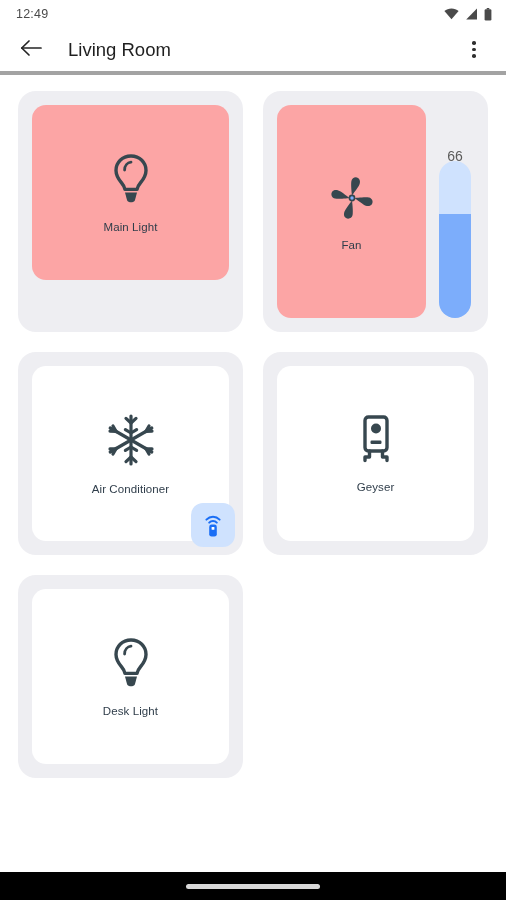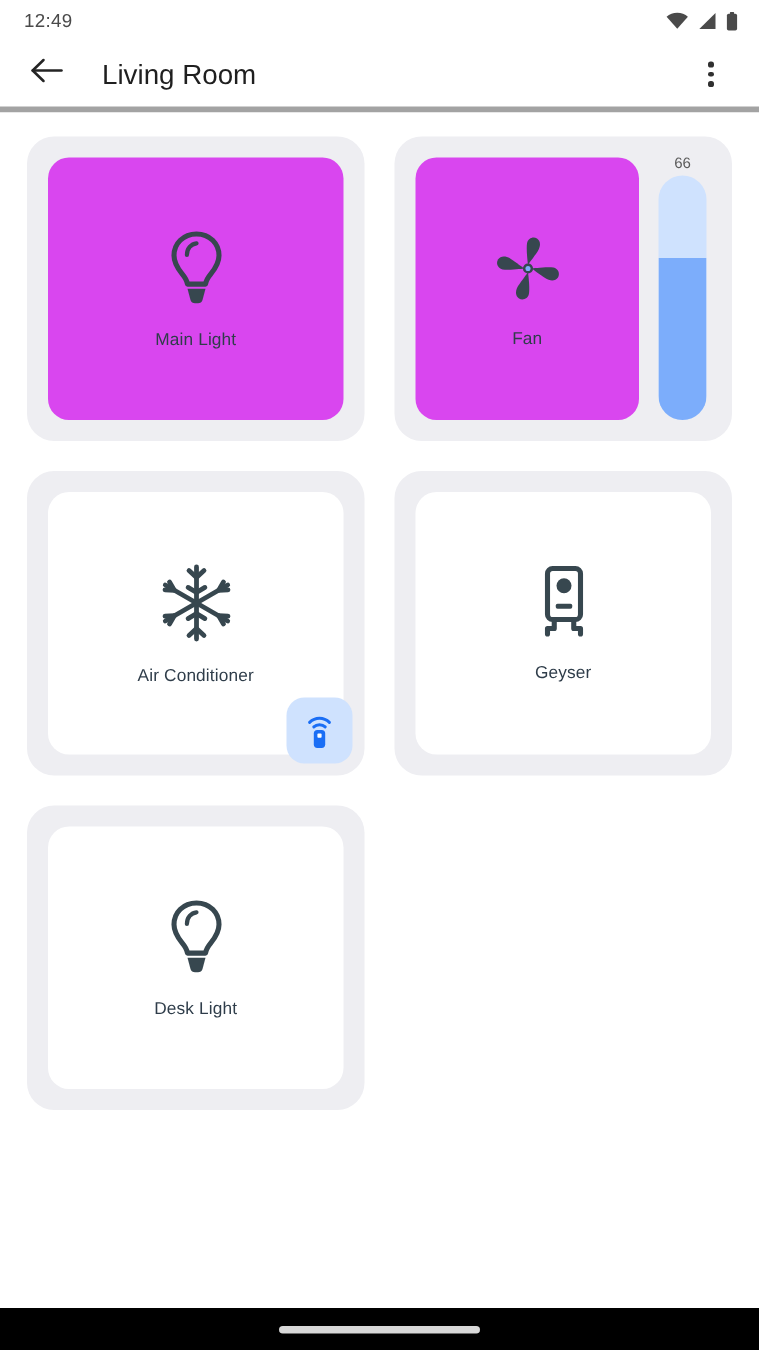--- a/index.html
+++ b/index.html
@@ -118,25 +118,25 @@
   
   .tile {
     border-radius: 14px;
     display: flex;
     flex-direction: column;
     align-items: center;
     justify-content: center;
     height: 175px;
     cursor: pointer;
   }
-  .tile.on  { background: #d946ef; }
+  .tile.on  { background: #fca5a5; }
   .tile.off { background: #ffffff; }
   .has-slider .tile {
     flex: 1 1 auto;
-    height: 175px;
+    height: 213px;
   }
   .tile-icon {
     display: flex;
     align-items: center;
     justify-content: center;
     margin-bottom: 16px;
   }
   .tile-icon svg { display: block; }
   .tile-label {
     font-size: 11.5px;
@@ -148,25 +148,26 @@
   
   .slider-wrap {
     width: 38px;
     flex: 0 0 38px;
     display: flex;
     flex-direction: column;
     align-items: center;
     cursor: pointer;
   }
   .slider-value {
-    font-size: 10px;
+    font-size: 14px;
     color: #5b5b5b;
     margin-bottom: 2px;
     line-height: 1;
     height: 10px;
+    margin-top: 44px;
   }
   .slider-track {
     flex: 1 1 auto;
     width: 32px;
     border-radius: 16px;
     background: #cfe2fe;
     position: relative;
     overflow: hidden;
   }
   .slider-fill {

